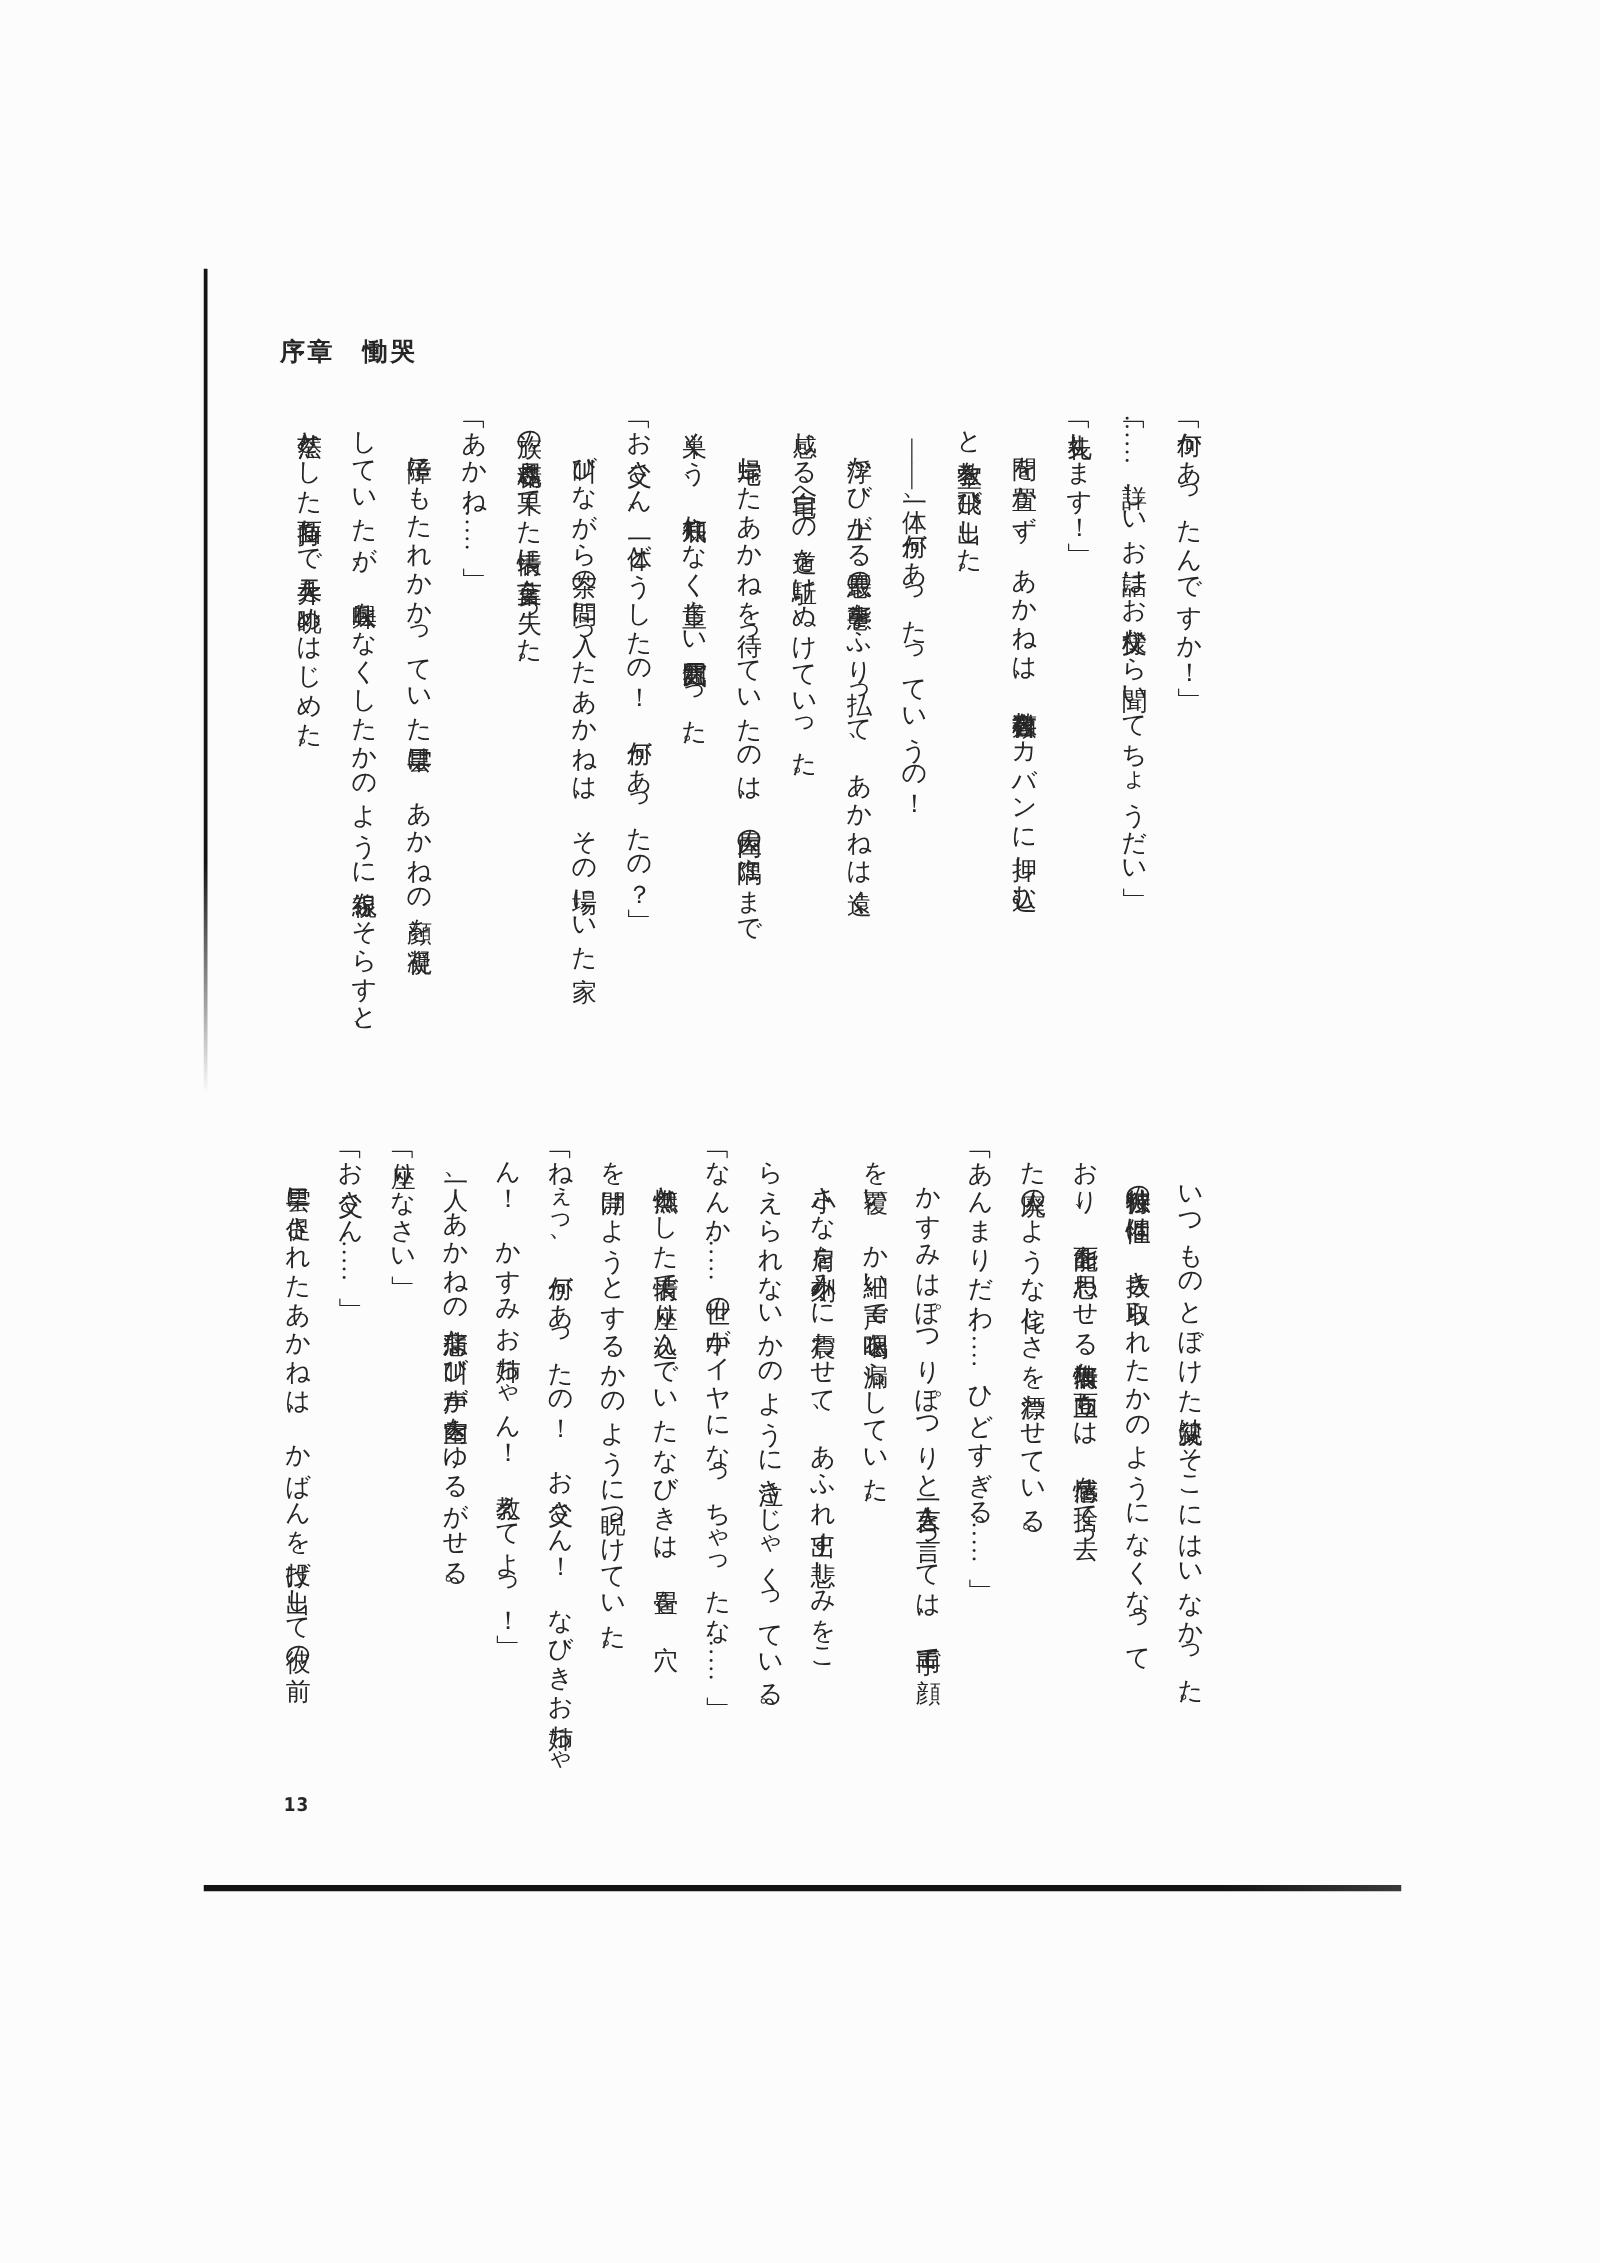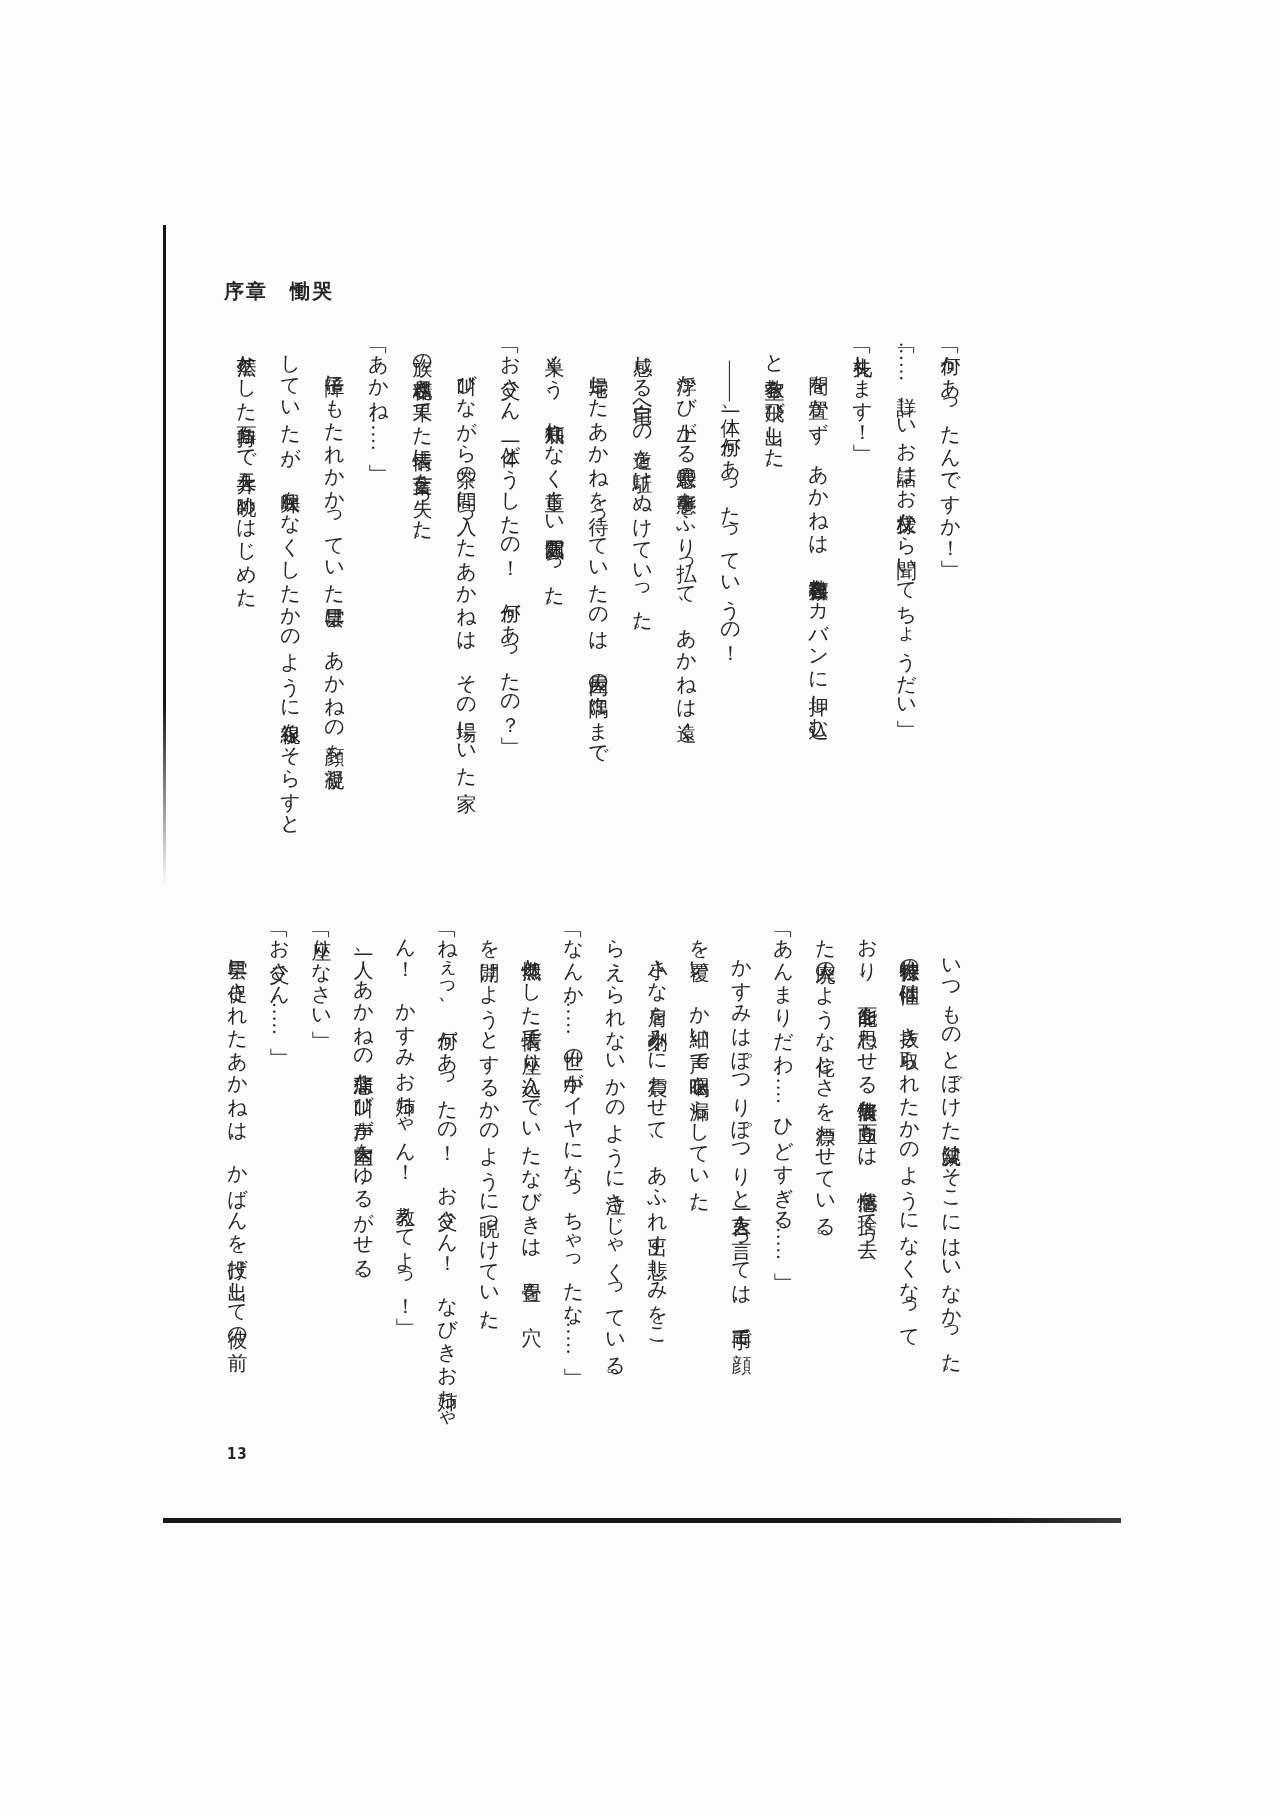--- a/index.html
+++ b/index.html
@@ -7,21 +7,20 @@
     width: 1280px;
     height: 1810px;
     background: var(--paper, #fcfcfc);
     font-family: "Liberation Serif", "DejaVu Serif", serif;
     overflow: hidden;
   }
   .page {
     position: relative;
     width: 1280px;
     height: 1404px;
-    margin-top: 10px;
   }
   
   .left-rule {
     position: absolute;
     left: 163px;
     top: 215px;
     width: 3px;
     height: 660px;
     background: linear-gradient(to bottom,
       var(--rule, #141414) 0%,

